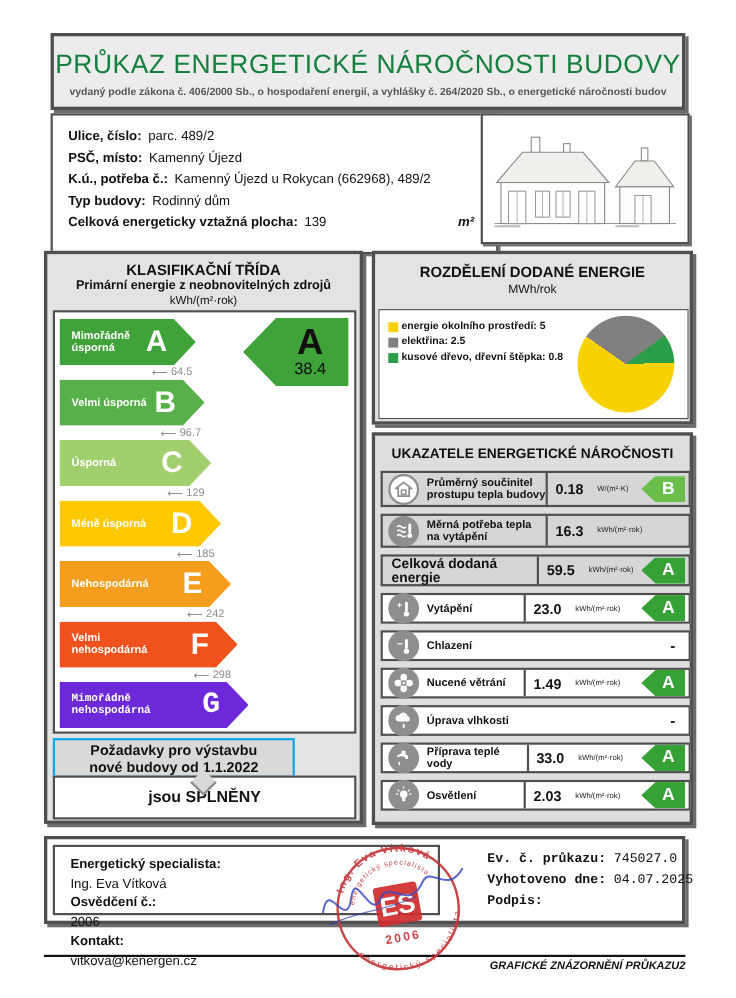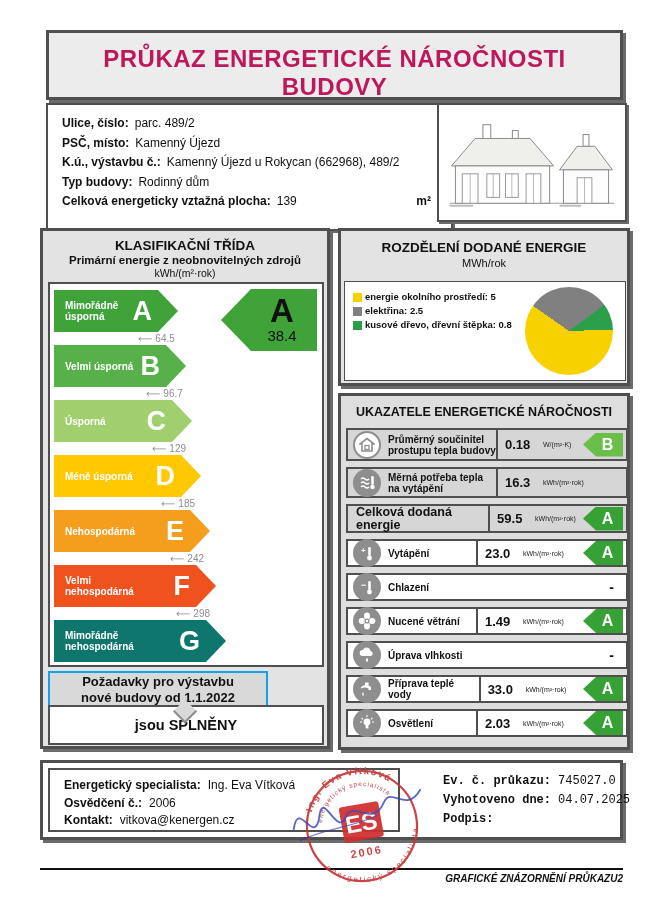--- a/index.html
+++ b/index.html
@@ -2,29 +2,29 @@
 <html><head>
 <meta charset="utf-8">
 <style>
   html,body{margin:0;padding:0;background:#fff;}
   .page{position:relative;width:669px;height:907px;background:#fff;overflow:hidden;
         font-family:"Liberation Sans",sans-serif;color:#111;}
   .panel{position:absolute;border:3px solid #4f4f4f;box-shadow:3px 3px 0 #6b6b6b;box-sizing:border-box;}
 
   
   .header-box{left:46px;top:30px;width:577px;height:70px;background:#ececec;text-align:center;}
-  .header-title{font-size:24px;font-weight:bold;letter-spacing:.5px;margin-top:12px;color:#be185d;}
+  .header-title{font-size:24px;font-weight:normal;letter-spacing:.5px;margin-top:12px;color:#15803d;}
   .header-sub{font-size:9.5px;font-weight:bold;color:#555;margin-top:5px;}
 
   
   .addr-box{left:46px;top:103px;width:389px;height:115px;border:2px solid #4f4f4f;background:#fff;
             box-shadow:2px 2px 0 #6b6b6b;padding:9px 0 0 14px;}
   .addr-row{display:flex;font-size:12px;line-height:19.5px;}
   .addr-label{font-weight:bold;margin-right:6px;white-space:nowrap;}
-  .addr-unit{margin-left:auto;padding-right:20px;font-weight:bold;}
+  .addr-unit{margin-left:auto;padding-right:20px;font-weight:bold;font-style:italic;}
   .img-box{left:437px;top:103px;width:186px;height:115px;border:2px solid #4f4f4f;background:#fff;
            box-shadow:2px 2px 0 #6b6b6b;display:flex;align-items:center;justify-content:center;}
 
   
   .class-panel{left:40px;top:228px;width:290px;height:521px;background:#e3e3e3;text-align:center;}
   .cp-title{font-size:13.5px;font-weight:bold;margin-top:7px;}
   .cp-sub{font-size:11.5px;font-weight:bold;margin-top:1px;}
   .cp-unit{font-size:10.5px;margin-top:1px;}
   .scale-box{position:absolute;left:5px;top:51px;width:276px;height:385px;background:#fff;
              border:2px solid #4f4f4f;box-sizing:border-box;text-align:left;padding:6px 0 0 4px;}
@@ -79,21 +79,21 @@
   .iunit{font-size:7px;color:#222;flex:1;}
   .badge{width:40px;height:24px;clip-path:polygon(13px 0,100% 0,100% 100%,13px 100%,0 50%);
          color:#fff;font-weight:bold;font-size:16px;display:flex;align-items:center;justify-content:center;
          padding-left:9px;box-sizing:border-box;margin-right:3px;flex:0 0 auto;}
   .dash{margin-left:auto;padding-right:12px;font-size:14px;font-weight:bold;}
 
   
   .bottom-panel{left:40px;top:760px;width:583px;height:80px;background:#fff;}
   .spec-box{position:absolute;left:5px;top:5px;width:352px;height:64px;border:2px solid #4f4f4f;
             box-sizing:border-box;padding:7px 0 0 14px;}
-  .spec-row{display:flex;font-size:12px;line-height:17.5px;}
+  .spec-row{display:flex;font-size:12px;line-height:17.5px;flex-direction:column;}
   .spec-label{font-weight:bold;margin-right:7px;white-space:nowrap;}
   .cert-col{position:absolute;left:400px;top:9px;}
   .cert-row{display:flex;font-size:12px;line-height:19px;font-family:Liberation Mono, monospace;}
   .cert-label{font-weight:bold;margin-right:7px;white-space:nowrap;}
 
   .stamp{position:absolute;left:292px;top:756px;width:140px;height:140px;z-index:6;pointer-events:none;
          transform:rotate(-10deg);opacity:.93;}
 
   
   .footer{position:absolute;left:40px;top:868px;width:583px;border-top:2px solid #111;
@@ -112,21 +112,21 @@
   <div class="addr-box" style="position:absolute">
     <div class="addr-row">
         <span class="addr-label">Ulice, číslo:</span>
         <span>parc. 489/2</span>
       </div>
     <div class="addr-row">
         <span class="addr-label">PSČ, místo:</span>
         <span>Kamenný Újezd</span>
       </div>
     <div class="addr-row">
-        <span class="addr-label">K.ú., výstavbu č.:</span>
+        <span class="addr-label">K.ú., potřeba č.:</span>
         <span>Kamenný Újezd u Rokycan (662968), 489/2</span>
       </div>
     <div class="addr-row">
         <span class="addr-label">Typ budovy:</span>
         <span>Rodinný dům</span>
       </div>
     <div class="addr-row">
       <span class="addr-label">Celková energeticky vztažná plocha:</span>
       <span>139</span>
       <span class="addr-unit">m²</span>
@@ -224,21 +224,21 @@
           <span class="alabel">Velmi nehospodárná</span>
           <span class="aletter">F</span>
         </div>
       </div>
       <div class="bnd m5">
           <span class="ga">⟵</span>
           <span>298</span>
         </div>
 
       <div class="srow">
-        <div class="arrow w6" style="background: #0f766e;">
+        <div class="arrow w6" style="background: #6d28d9; font-family: Liberation Mono, monospace;">
           <span class="alabel">Mimořádně nehospodárná</span>
           <span class="aletter">G</span>
         </div>
       </div>
 
       <div class="big-ind" style="background: rgb(63, 163, 58);">
         <span class="bl">A</span>
         <span class="bv">38.4</span>
       </div>
     </div>

